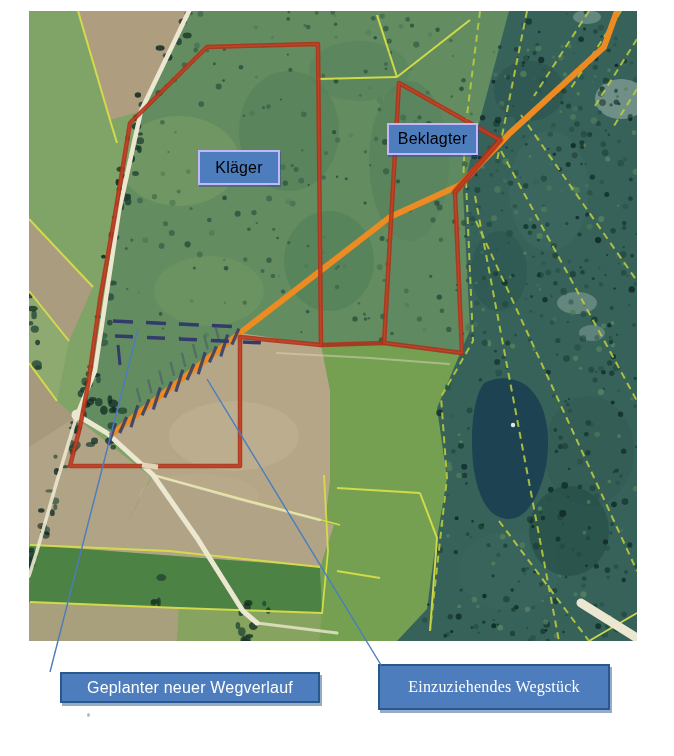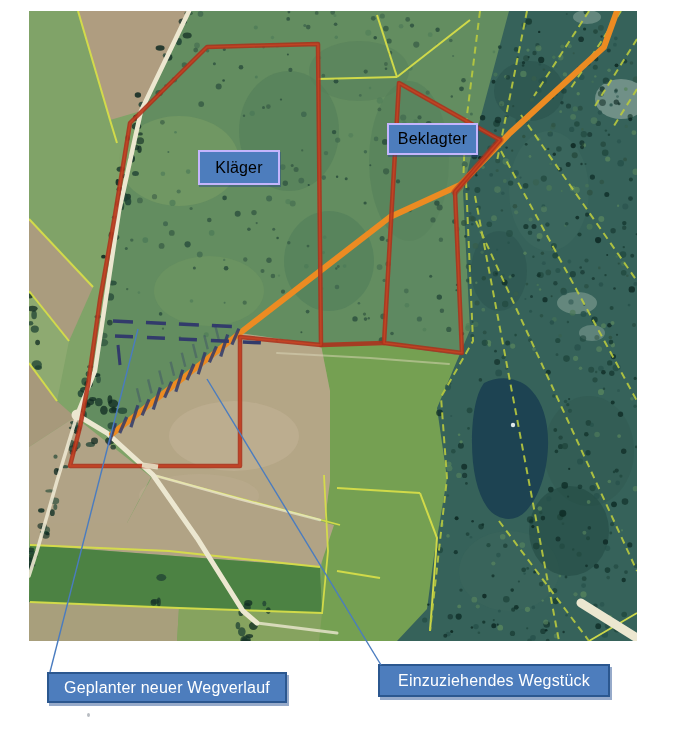--- a/index.html
+++ b/index.html
@@ -22,22 +22,22 @@
     box-shadow:1px 2px 0 rgba(40,75,135,.45);
   }
   .callout {
     position:absolute; background:#4d7dbd; border:2px solid #2b578f; color:#ffffff;
     display:flex; align-items:center; justify-content:center;
     font-size:16px; letter-spacing:.2px;
     box-shadow:2px 3px 0 rgba(45,85,150,.5);
   }
   #label-klaeger   { left:198px; top:150px; width:82px;  height:35px; }
   #label-beklagter { left:387px; top:123px; width:91px;  height:32px; }
-  #callout-planned { left:47px;  top:672px; width:240px; height:31px;justify-content:center; }
-  #callout-withdrawn { left:378px; top:664px; width:232px; height:33px; }
+  #callout-planned { left:60px;  top:672px; width:260px; height:31px;justify-content:center; }
+  #callout-withdrawn { left:378px; top:664px; width:232px; height:46px;font-family:Liberation Serif, serif; }
   .stray-dot {
     position:absolute; left:87px; top:713px; width:3px; height:4px;
     background:#9aa0a8; border-radius:50%; opacity:.7;
   }
 </style>
 </head>
 <body>
 
 <div class="page">
 

